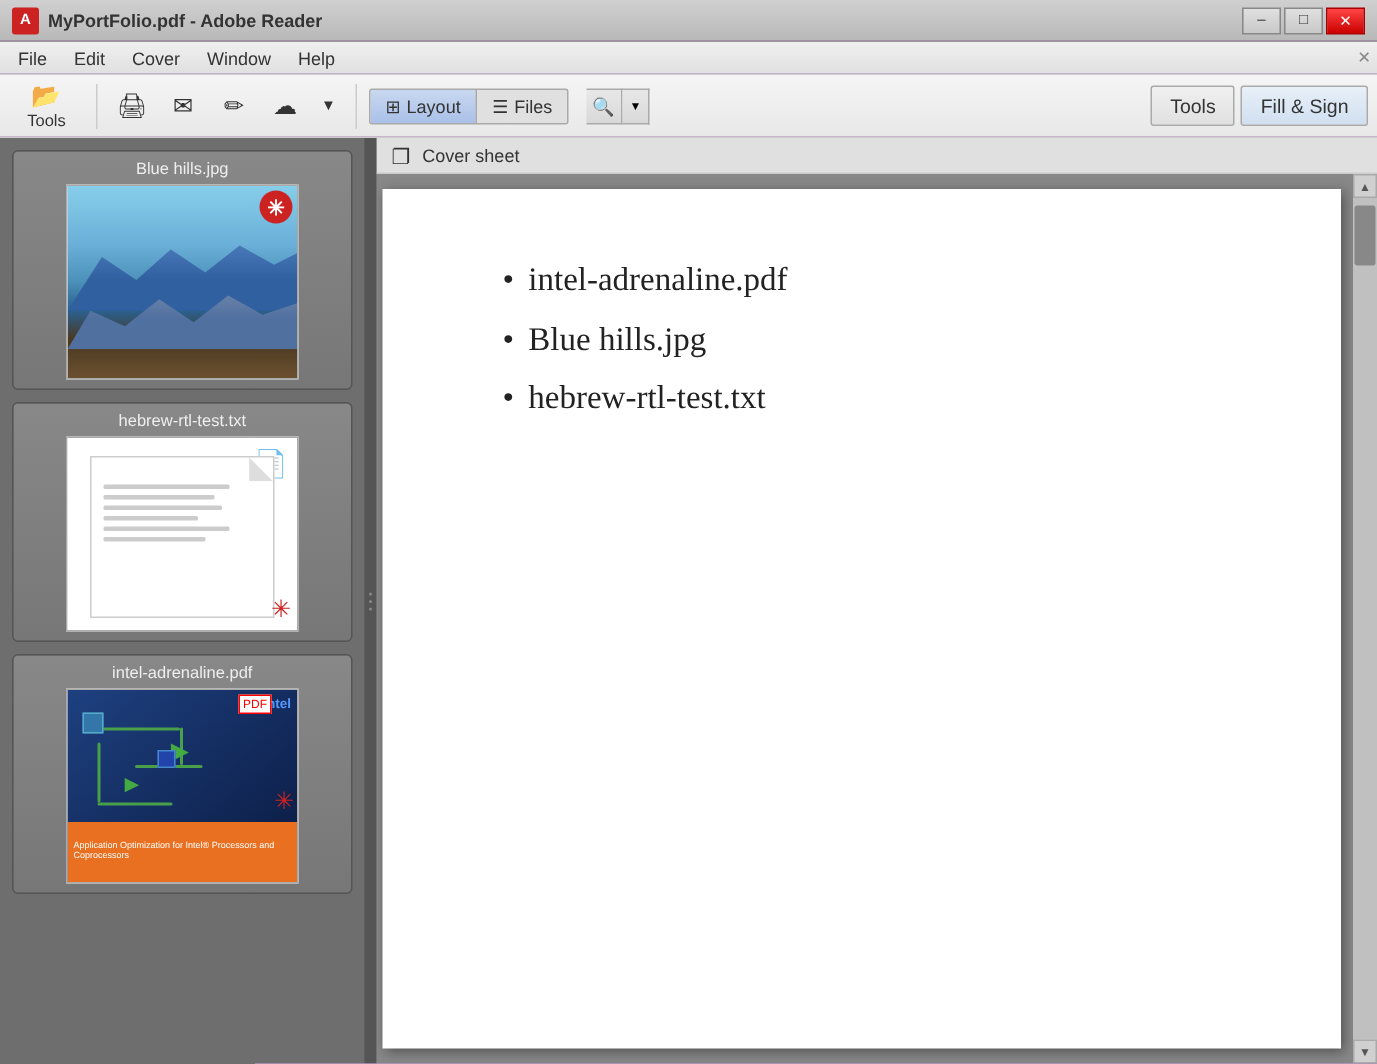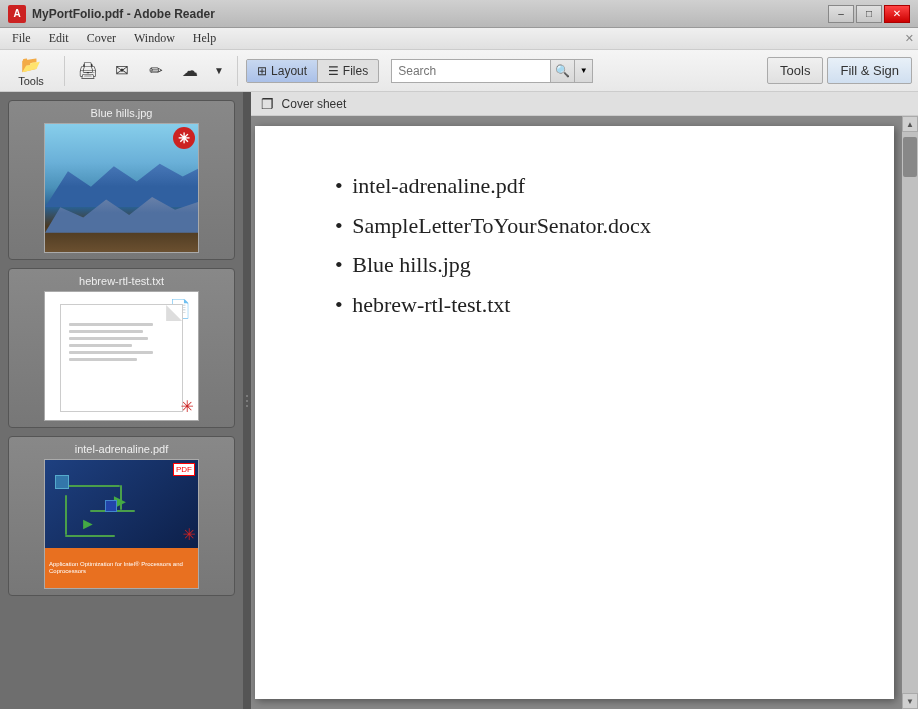--- a/index.html
+++ b/index.html
@@ -73,21 +73,20 @@
       align-items: center;
       padding: 0 4px;
       border-bottom: 1px solid #ccc;
       font-size: 12px;
       color: #333;
       gap: 2px;
     }
     .menu-item {
       padding: 2px 8px;
       cursor: pointer;
-      font-family: Liberation Serif, serif;
     }
 
     
     .toolbar {
       background: linear-gradient(to bottom, #f5f5f5, #e8e8e8);
       height: 42px;
       display: flex;
       align-items: center;
       padding: 0 6px;
       border-bottom: 1px solid #ccc;
@@ -602,21 +601,20 @@
       <span>Layout</span>
     </button>
     <div class="view-divider"></div>
     <button class="view-btn">
       <span style="font-size:12px;">☰</span>
       <span>Files</span>
     </button>
   </div>
 
   <div class="search-area">
-    <input class="search-input" type="text" placeholder="Search" style="">
     <div class="search-icon-btn">🔍</div>
     <div class="search-dropdown">▼</div>
   </div>
 
   <div class="right-toolbar">
     <button class="tools-btn">Tools</button>
     <button class="fill-sign-btn">Fill &amp; Sign</button>
   </div>
 </div>
 
@@ -675,21 +673,21 @@
               <div class="circuit-line" style="top:30px;left:15px;width:2px;height:40px;"></div>
               <div class="circuit-line" style="top:70px;left:15px;width:50px;height:2px;"></div>
 
               <div style="position:absolute;top:25px;left:60px;color:#44aa44;font-size:20px;">►</div>
               <div style="position:absolute;top:50px;left:30px;color:#44aa44;font-size:16px;">►</div>
 
               <div style="position:absolute;top:10px;left:5px;width:14px;height:14px;background:#3377aa;border:1px solid #55aacc;"></div>
               <div style="position:absolute;top:35px;left:55px;width:12px;height:12px;background:#2244aa;border:1px solid #4488cc;"></div>
             </div>
             <span class="intel-logo">intel</span>
-            <div style="position:absolute;top:3px;right:3px;font-size:8px;color:red;border:1px solid red;padding:1px 2px;background:white;">PDF</div>
+            <div style="position:absolute;top:3px;right:17px;font-size:8px;color:red;border:1px solid red;padding:1px 2px;background:white;">PDF</div>
             <div class="pdf-orange-band">
               <span style="font-size:6px;color:white;line-height:1.2;">Application Optimization for Intel® Processors and Coprocessors</span>
             </div>
             <div class="red-star" style="bottom:44px;right:2px;">✳</div>
           </div>
         </div>
       </div>
     </div>
 
   </div>
@@ -707,21 +705,20 @@
     <div class="breadcrumb-bar">
       <span style="font-size:14px;margin-right:8px;">❐</span>
       <span>Cover sheet</span>
     </div>
 
     <div class="page-container">
 
       <div class="pdf-page">
         <ul class="pdf-list">
           <li>intel-adrenaline.pdf</li>
-          <li>SampleLetterToYourSenator.docx</li>
           <li>Blue hills.jpg</li>
           <li>hebrew-rtl-test.txt</li>
         </ul>
       </div>
 
       <div class="scrollbar-right">
         <div class="scroll-up-btn">▲</div>
         <div class="scroll-track">
           <div class="scroll-thumb"></div>
         </div>

